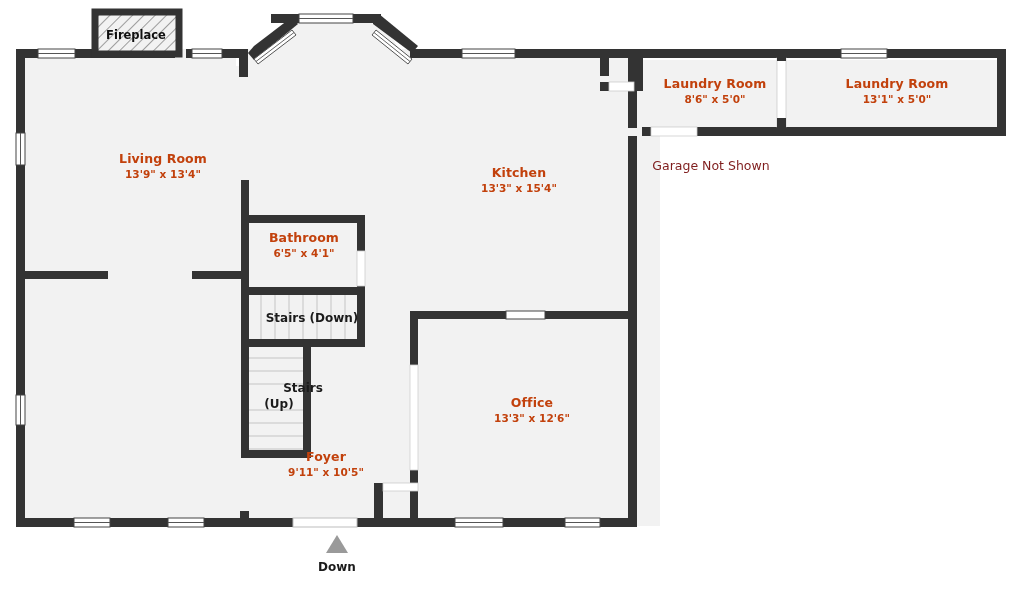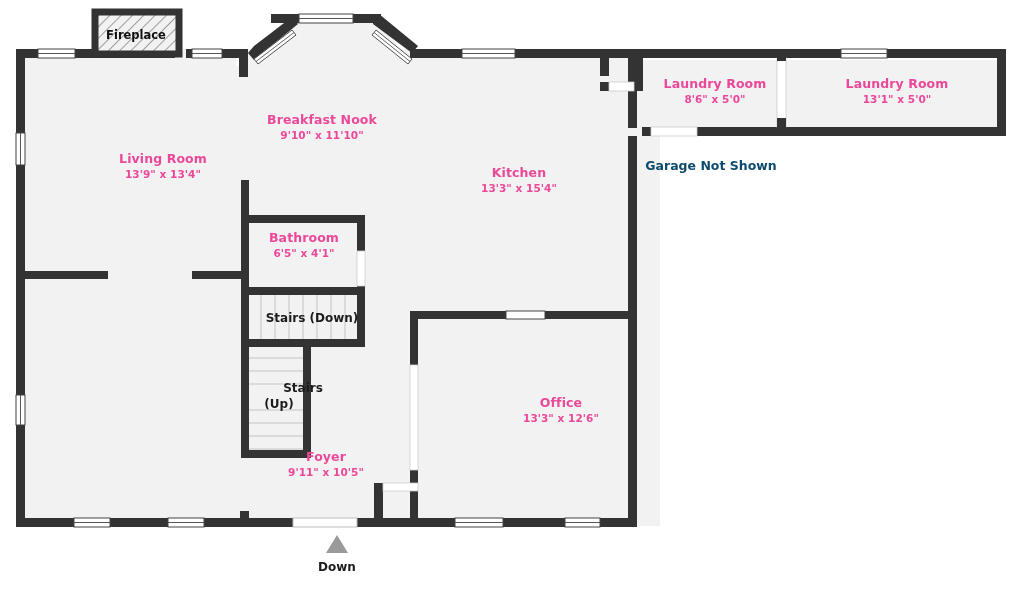--- a/index.html
+++ b/index.html
@@ -33,43 +33,43 @@
     top: 0;
     width: 1024px;
     height: 600px;
     pointer-events: none;
   }
   .room-label {
     position: absolute;
     text-align: center;
     transform: translate(-50%, -50%);
     white-space: nowrap;
-    color: #ec4899;
+    color: #c2410c;
     line-height: 1.28;
   }
   .room-label .rl-name {
     display: block;
     font-size: 12.5px;
     font-weight: 700;
     letter-spacing: 0.1px;
   }
   .room-label .rl-dims {
     display: block;
     font-size: 10.5px;
     font-weight: 700;
     letter-spacing: 0.05px;
     margin-top: 1px;
   }
   .plain-label {
     position: absolute;
     transform: translate(-50%, -50%);
     white-space: nowrap;
     font-size: 12.5px;
-    font-weight: 700;
-    color: #0c4a6e;
+    font-weight: 400;
+    color: #7f1d1d;
   }
   .fireplace-label {
     position: absolute;
     transform: translate(-50%, -50%);
     white-space: nowrap;
     font-size: 11.5px;
     font-weight: 700;
     color: #101010;
   }
   .stairs-label {
@@ -338,42 +338,38 @@
 
   <div class="label-layer">
 
     <div class="fireplace-label" style="left:136px; top:35px;">Fireplace</div>
 
     <div class="room-label" style="left:139px; top:166px;margin-left:24px;">
       <span class="rl-name">Living Room</span>
       <span class="rl-dims">13'9" x 13'4"</span>
     </div>
 
-    <div class="room-label" style="left:322px; top:127px;">
-      <span class="rl-name">Breakfast Nook</span>
-      <span class="rl-dims">9'10" x 11'10"</span>
-    </div>
 
     <div class="room-label" style="left:519px; top:180px;">
       <span class="rl-name">Kitchen</span>
       <span class="rl-dims">13'3" x 15'4"</span>
     </div>
 
     <div class="room-label" style="left:304px; top:245px;">
       <span class="rl-name">Bathroom</span>
       <span class="rl-dims">6'5" x 4'1"</span>
     </div>
 
 
     <div class="room-label" style="left:326px; top:464px;">
       <span class="rl-name">Foyer</span>
       <span class="rl-dims">9'11" x 10'5"</span>
     </div>
 
-    <div class="room-label" style="left:532px; top:410px;margin-left:29px;">
+    <div class="room-label" style="left:532px; top:410px;">
       <span class="rl-name">Office</span>
       <span class="rl-dims">13'3" x 12'6"</span>
     </div>
 
     <div class="room-label" style="left:715px; top:91px;">
       <span class="rl-name">Laundry Room</span>
       <span class="rl-dims">8'6" x 5'0"</span>
     </div>
 
     <div class="room-label" style="left:897px; top:91px;">

